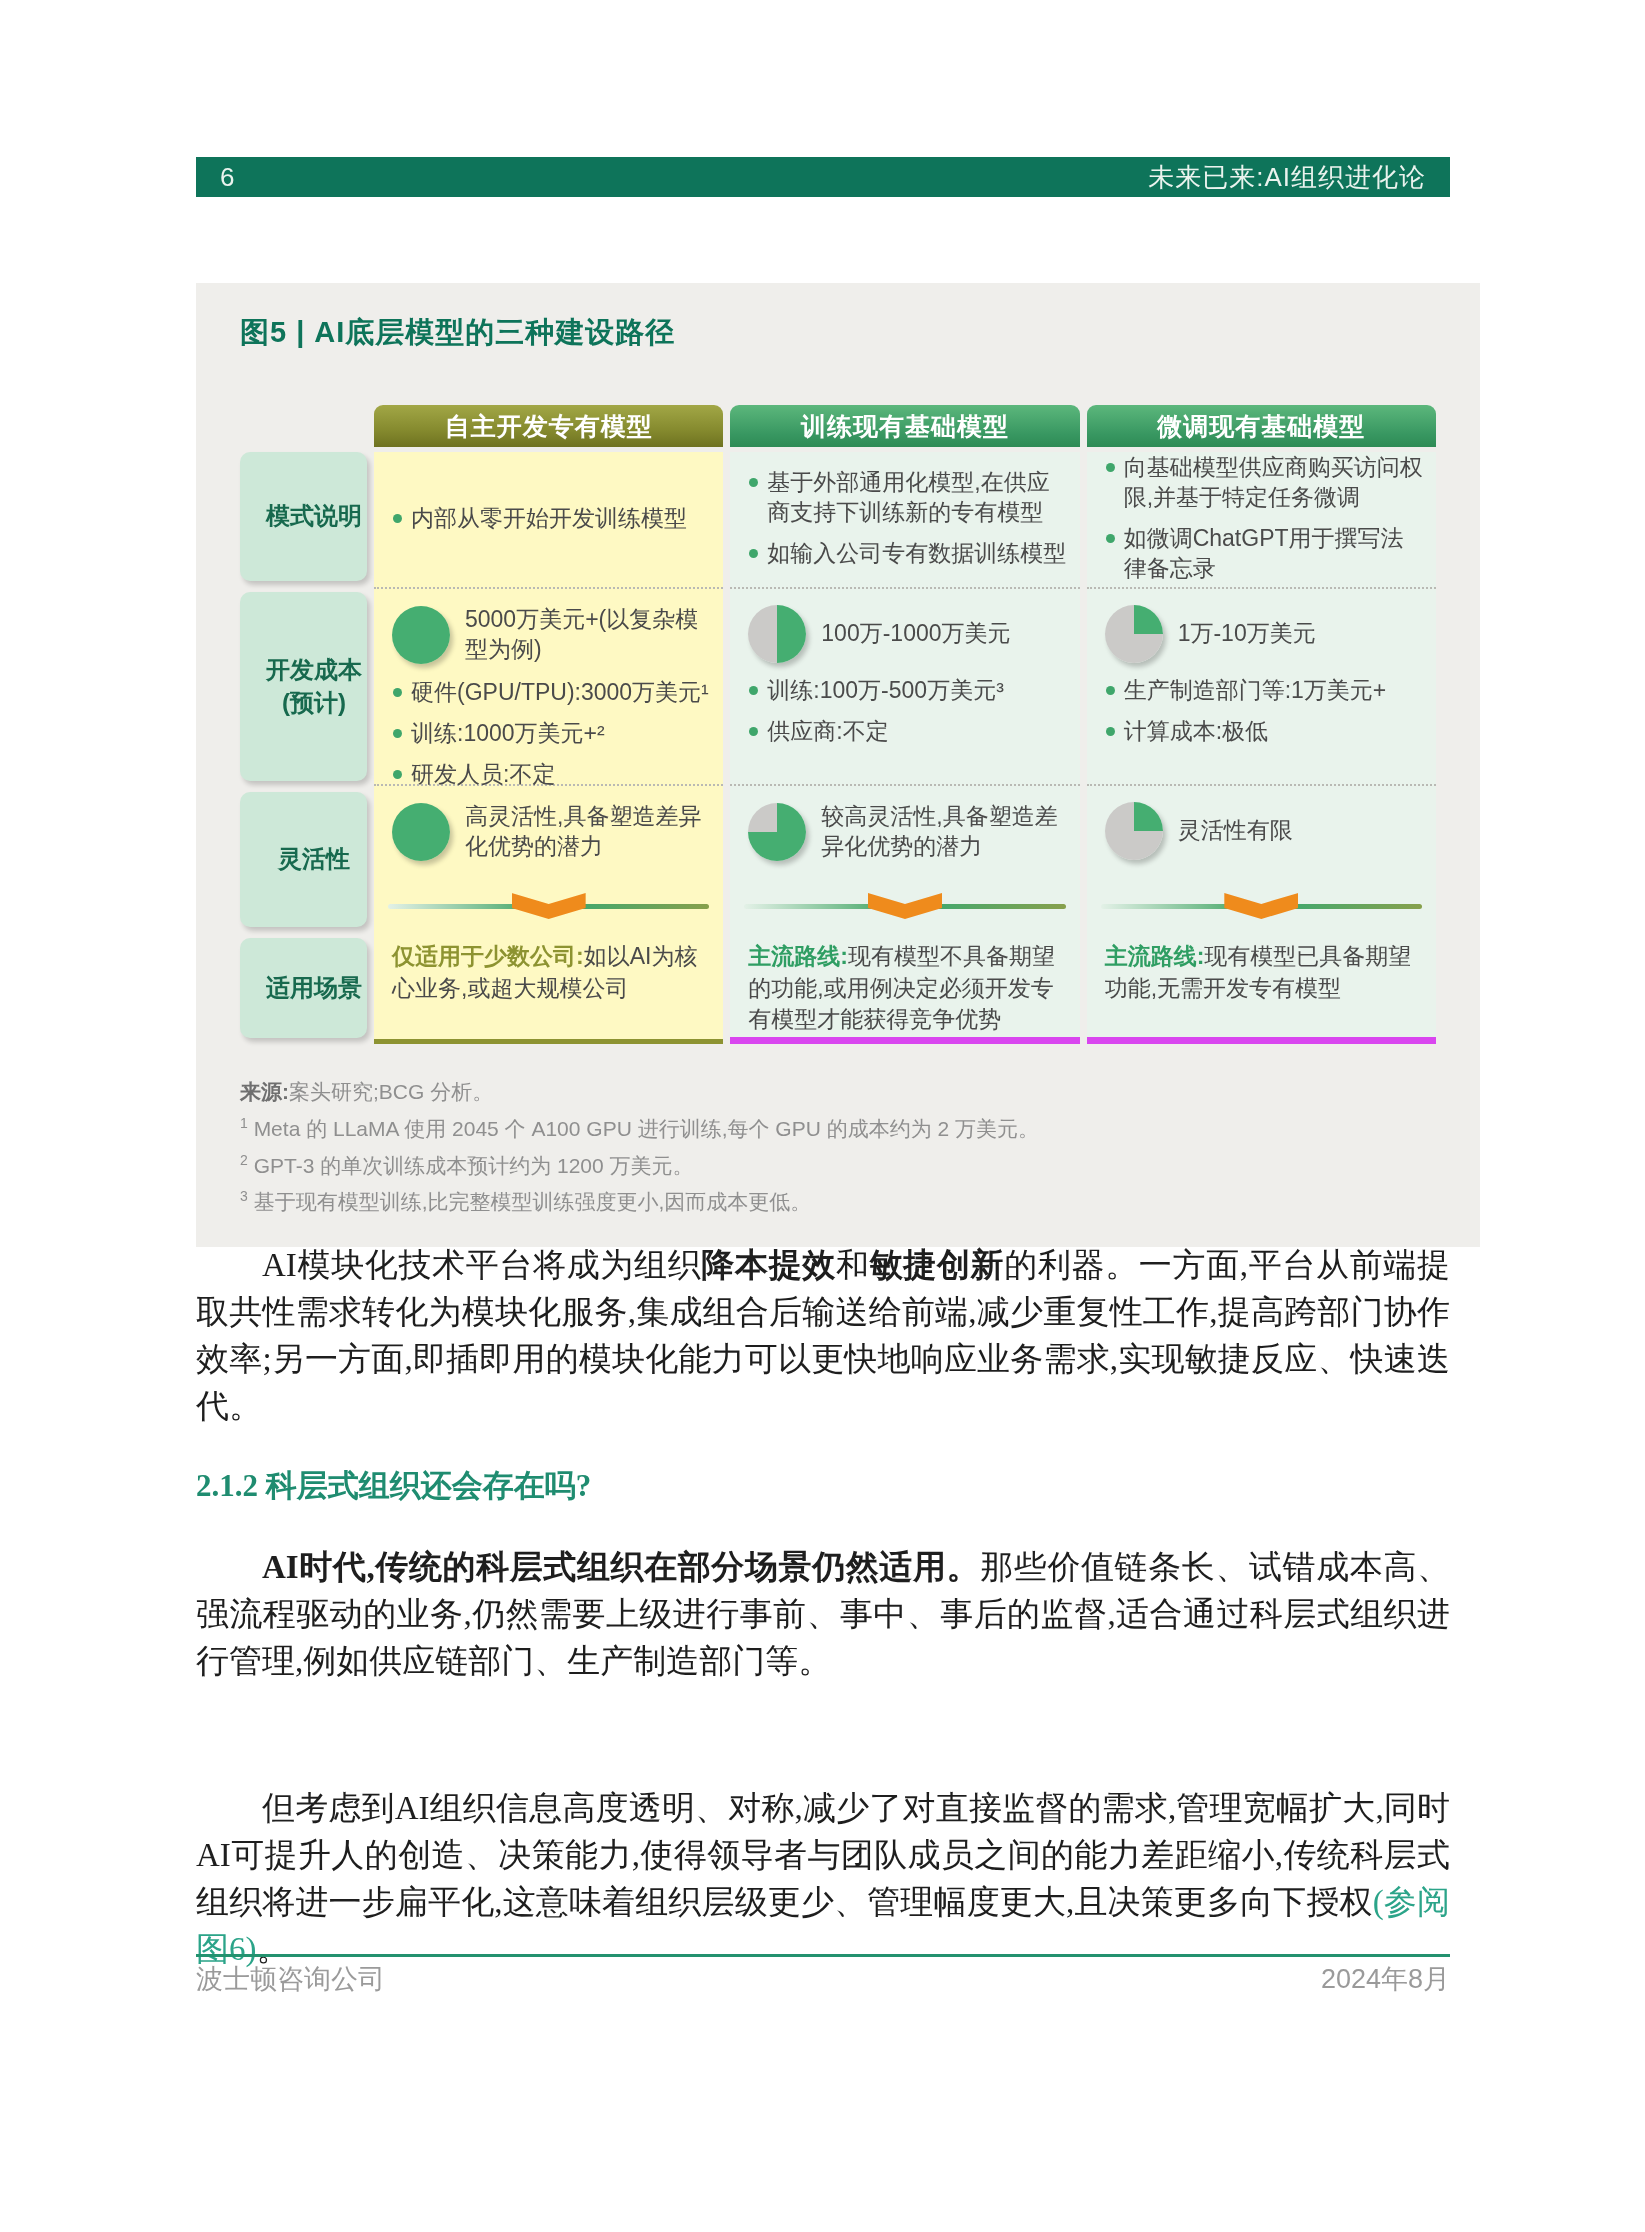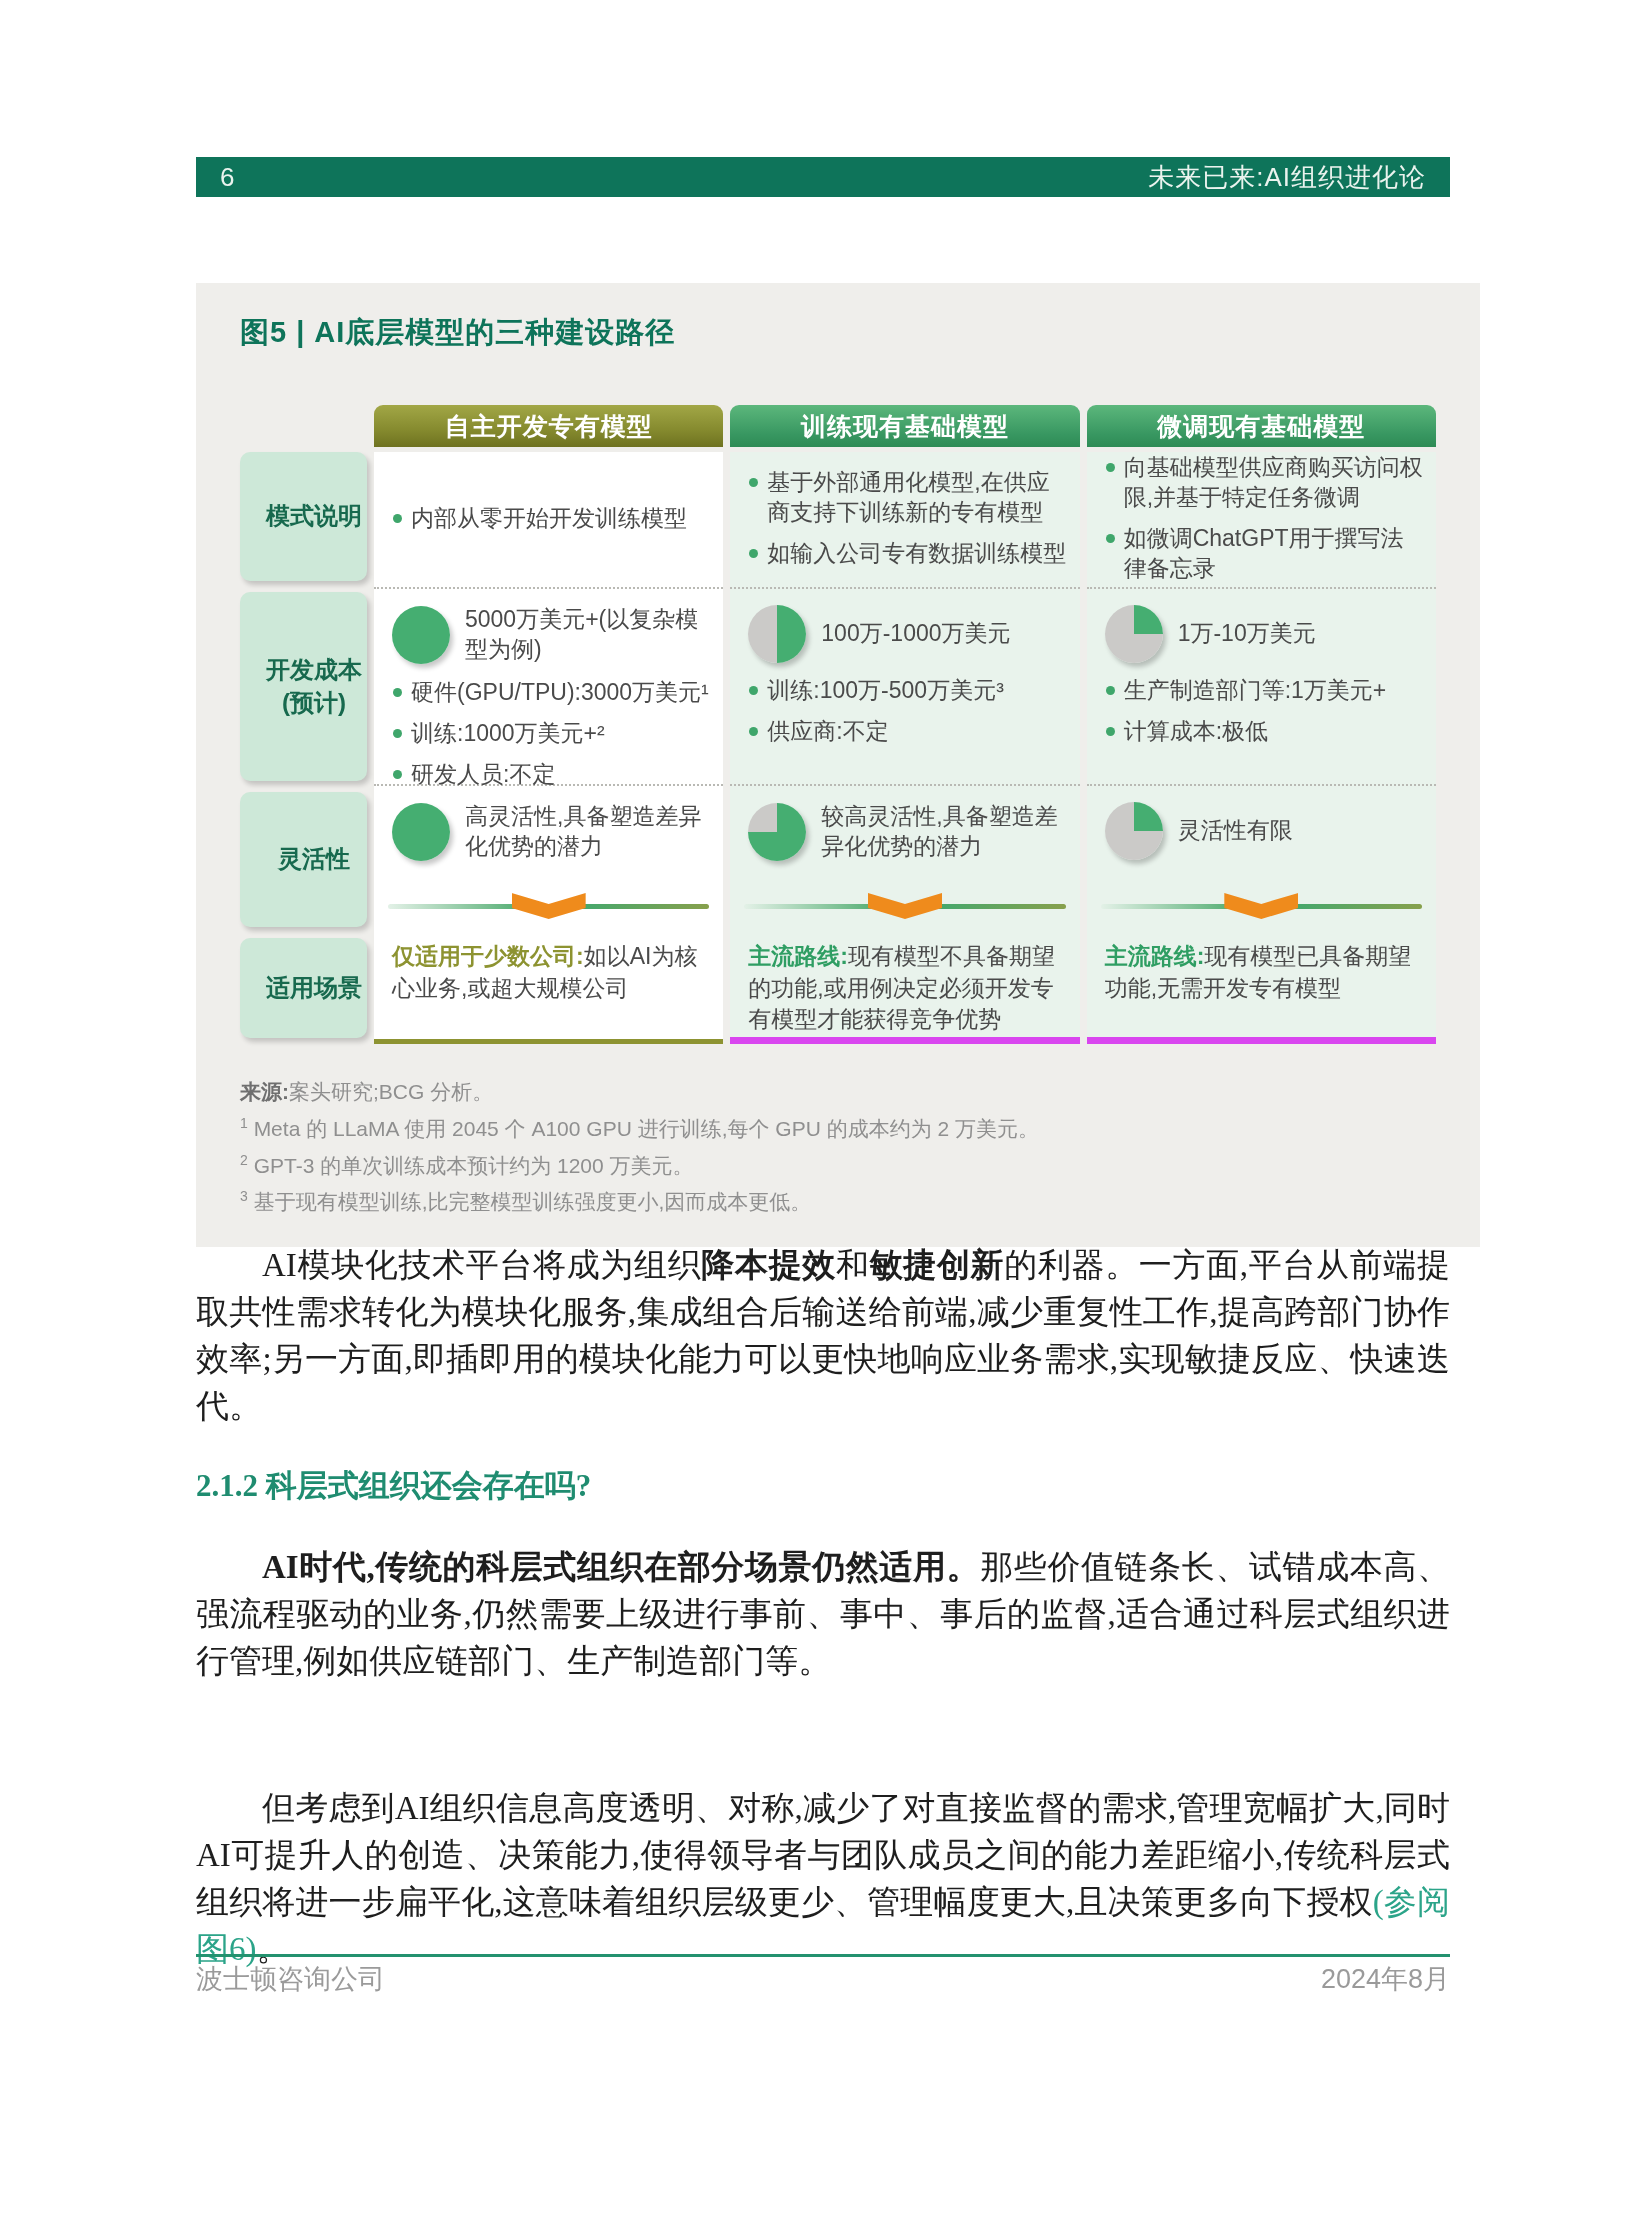--- a/index.html
+++ b/index.html
@@ -40,21 +40,21 @@
   .col { flex:1; display:flex; flex-direction:column; }
   .col-header {
     height:42px; border-radius:9px 9px 0 0; margin-bottom:5px;
     display:flex; align-items:center; justify-content:center;
     color:#ffffff; font-size:25px; font-weight:bold; letter-spacing:1px;
   }
   .col-header.olive { background:linear-gradient(180deg,#A2A746 0%,#858A2E 60%,#6E7220 100%); }
   .col-header.green { background:linear-gradient(180deg,#5CB77C 0%,#389761 70%,#2E8B55 100%); }
 
   .col-body { height:592px; display:flex; flex-direction:column; }
-  .col-body.cream { background:#ffffff; border-bottom:5px solid #8D9331; }
+  .col-body.cream { background:#fef9c3; border-bottom:5px solid #8D9331; }
   .col-body.mint  { background:#E9F3EC; border-bottom:7px solid #d946ef; }
 
   .sect { flex:none; }
   .sect-mode { height:135px; display:flex; align-items:center; }
   .sect-cost { height:197px; border-top:2px dotted #B9B9B4; }
   .sect-flex { height:145px; border-top:2px dotted #B9B9B4; display:flex; flex-direction:column; }
   .sect-scen { flex:1; padding:12px 16px 8px 18px; font-size:23px; line-height:1.38; color:#4A4A4A; }
 
   ul.bullets { list-style:none; padding:2px 12px 4px 18px; }
   ul.bullets li {

